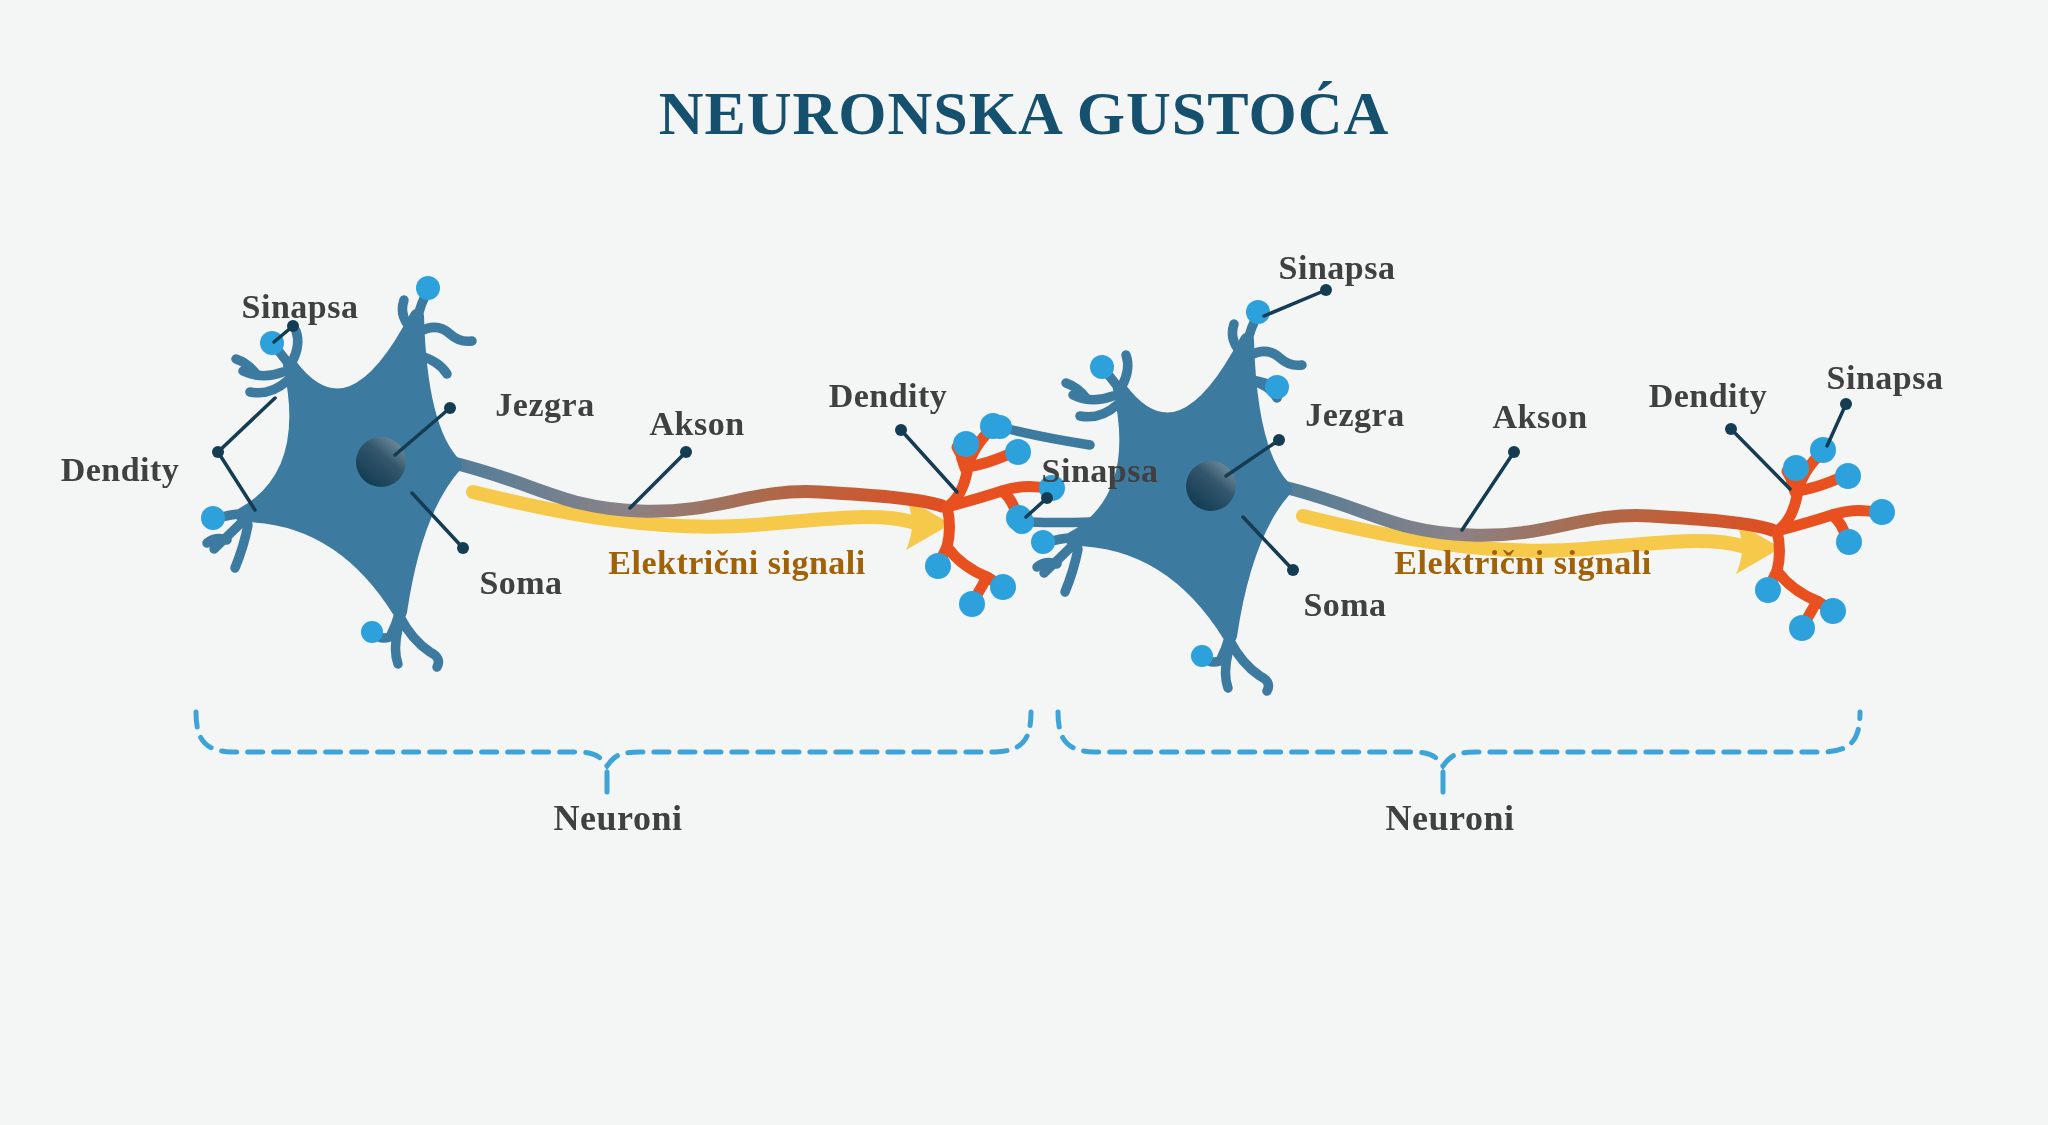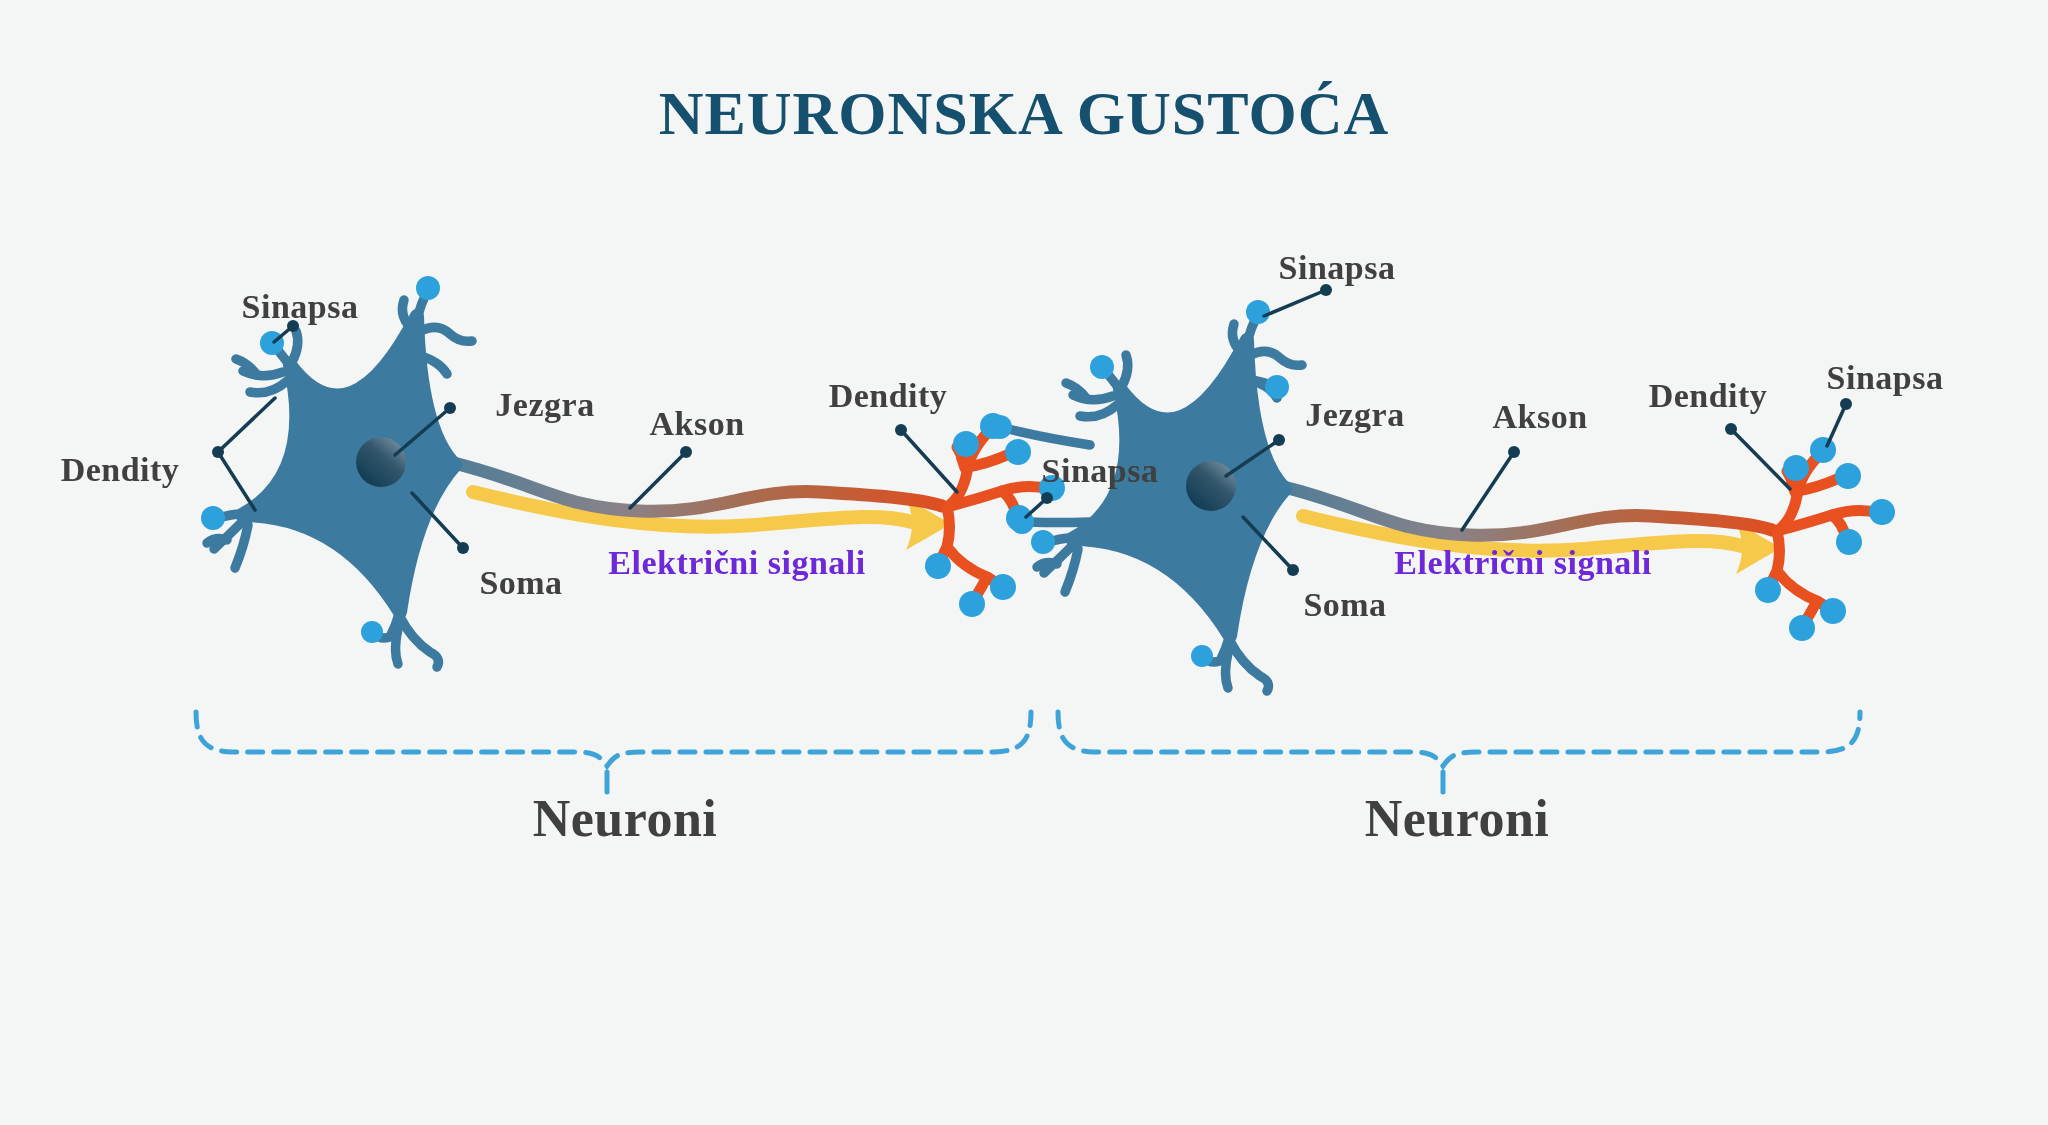--- a/index.html
+++ b/index.html
@@ -1,22 +1,22 @@
 <!DOCTYPE html>
 <html><head>
 <meta charset="utf-8">
 <style>
   html,body{margin:0;padding:0;background:#f4f5f5;}
   #stage{position:relative;width:2048px;height:1125px;background:#f4f5f5;overflow:hidden;
          font-family:Liberation Serif, serif;}
   #diagram-svg{position:absolute;left:0;top:0;}
   .lbl{position:absolute;transform:translate(-50%,-50%);color:#404040;font-weight:bold;
        font-size:34px;white-space:nowrap;letter-spacing:.5px;}
-  .lbl.yellow{color:#6d28d9;}
-  .lbl.big{font-size:52px;margin-left:7px;}
+  .lbl.yellow{color:#a16207;}
+  .lbl.big{font-size:36px;}
   #title{position:absolute;left:0;right:0;top:78px;text-align:center;color:#15506e;
          font-size:62px;font-weight:bold;letter-spacing:1px;}
 </style>
 </head>
 <body>
 
 <div id="stage">
 
 <svg id="diagram-svg" width="2048" height="1125" viewBox="0 0 2048 1125">
   <defs>

